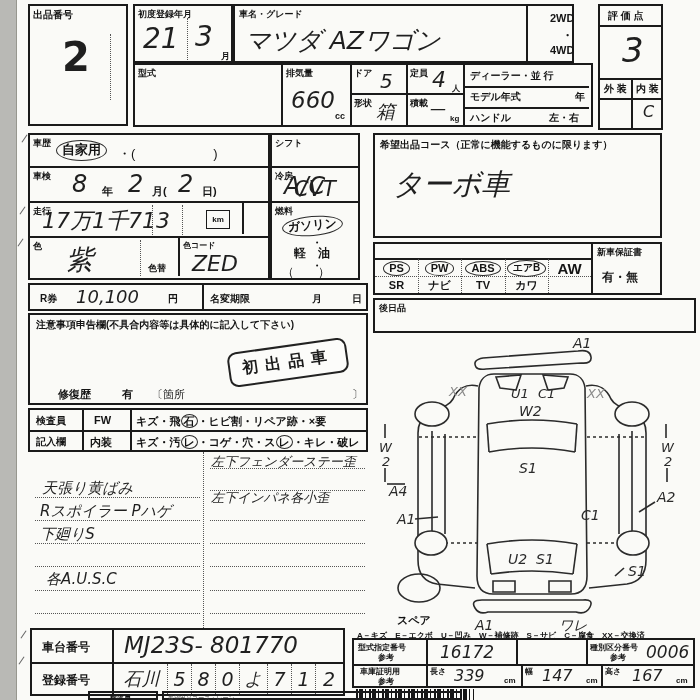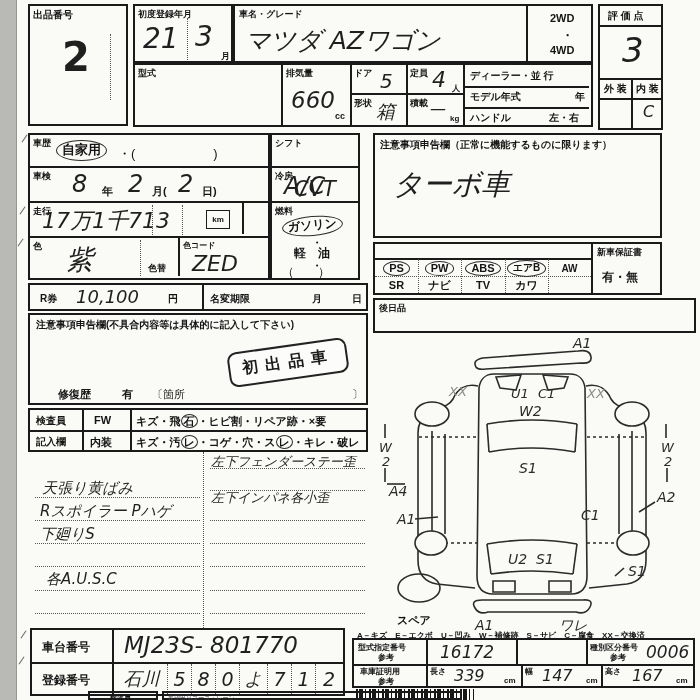--- a/index.html
+++ b/index.html
@@ -46,21 +46,21 @@
   <span class="dotv" style="left:52px;top:12px;height:42px;border-left-style:dotted;"></span>
   <span class="hand" style="left:60px;top:14px;font-size:28px;">3</span>
   <span class="lbl" style="left:86px;top:44px;font-size:9px;">月</span>
 </div>
 
 <div class="b" style="left:233px;top:4px;width:295px;height:59px;">
   <span class="lbl" style="left:4px;top:2px;font-size:9px;">車名・グレード</span>
   <span class="hand" style="left:10px;top:18px;font-size:25px;">マツダ AZワゴン</span>
 </div>
 
-<div class="b" style="left:528px;top:4px;width:65px;height:59px;border-left:none;">
+<div class="b" style="left:528px;top:4px;width:46px;height:59px;border-left:none;">
   <span class="lbl" style="left:22px;top:6px;font-size:11px;">2WD</span>
   <span class="lbl" style="left:34px;top:22px;font-size:11px;">・</span>
   <span class="lbl" style="left:22px;top:38px;font-size:11px;">4WD</span>
 </div>
 
 <div class="b" style="left:598px;top:4px;width:65px;height:126px;">
   <span class="lbl" style="left:8px;top:3px;font-size:10px;">評 価 点</span>
   <span class="solh" style="left:0;top:19px;width:61px;"></span>
   <span class="hand" style="left:22px;top:24px;font-size:34px;">3</span>
   <span class="solh" style="left:0;top:72px;width:61px;"></span>
@@ -153,21 +153,21 @@
 <div class="b" style="left:270px;top:203px;width:90px;height:77px;border-top:none;">
   <span class="lbl" style="left:3px;top:2px;font-size:9px;">燃料</span>
   <span class="lbl circ" style="left:10px;top:13px;font-size:12px;transform:rotate(-5deg);">ガソリン</span>
   <span class="lbl" style="left:40px;top:33px;font-size:10px;">・</span>
   <span class="lbl" style="left:22px;top:42px;font-size:12px;">軽　油</span>
   <span class="lbl" style="left:40px;top:56px;font-size:10px;">・</span>
   <span class="lbl" style="left:10px;top:61px;font-size:12px;font-weight:normal;">（　　）</span>
 </div>
 
 <div class="b" style="left:373px;top:133px;width:289px;height:105px;">
-  <span class="lbl" style="left:5px;top:3px;font-size:10px;">注意事項申告欄（正常に機能するものに限ります）</span>
+  <span class="lbl" style="left:5px;top:3px;font-size:10px;">希望出品コース（正常に機能するものに限ります）</span>
   <span class="hand" style="left:18px;top:30px;font-size:29px;">ターボ車</span>
 </div>
 
 <div class="b" style="left:373px;top:242px;width:289px;height:53px;">
   <span class="solh" style="left:0;top:14px;width:218px;"></span>
   <span class="solv" style="left:216px;top:0;height:49px;"></span>
   <span class="doth" style="left:0;top:32px;width:216px;"></span>
   <span class="dotv" style="left:43px;top:15px;height:34px;"></span>
   <span class="dotv" style="left:86px;top:15px;height:34px;"></span>
   <span class="dotv" style="left:130px;top:15px;height:34px;"></span>
@@ -178,21 +178,21 @@
   <span class="abs cell" style="left:43px;top:15px;width:43px;height:18px;">
       <span class="lbl circ" style="position:static;font-size:11px;">PW</span>
     </span>
   <span class="abs cell" style="left:86px;top:15px;width:44px;height:18px;">
       <span class="lbl circ" style="position:static;font-size:11px;">ABS</span>
     </span>
   <span class="abs cell" style="left:130px;top:15px;width:43px;height:18px;">
       <span class="lbl circ" style="position:static;font-size:10px;">エアB</span>
     </span>
   <span class="abs cell" style="left:173px;top:15px;width:43px;height:18px;">
-      <span class="lbl" style="position:static;font-size:10px;">AW</span>
+      <span class="lbl" style="position:static;font-size:15px;">AW</span>
     </span>
   <span class="abs cell" style="left:0;top:33px;width:43px;height:16px;">
       <span class="lbl" style="position:static;font-size:11px;">SR</span>
     </span>
   <span class="abs cell" style="left:43px;top:33px;width:43px;height:16px;">
       <span class="lbl" style="position:static;font-size:11px;">ナビ</span>
     </span>
   <span class="abs cell" style="left:86px;top:33px;width:44px;height:16px;">
       <span class="lbl" style="position:static;font-size:11px;">TV</span>
     </span>

